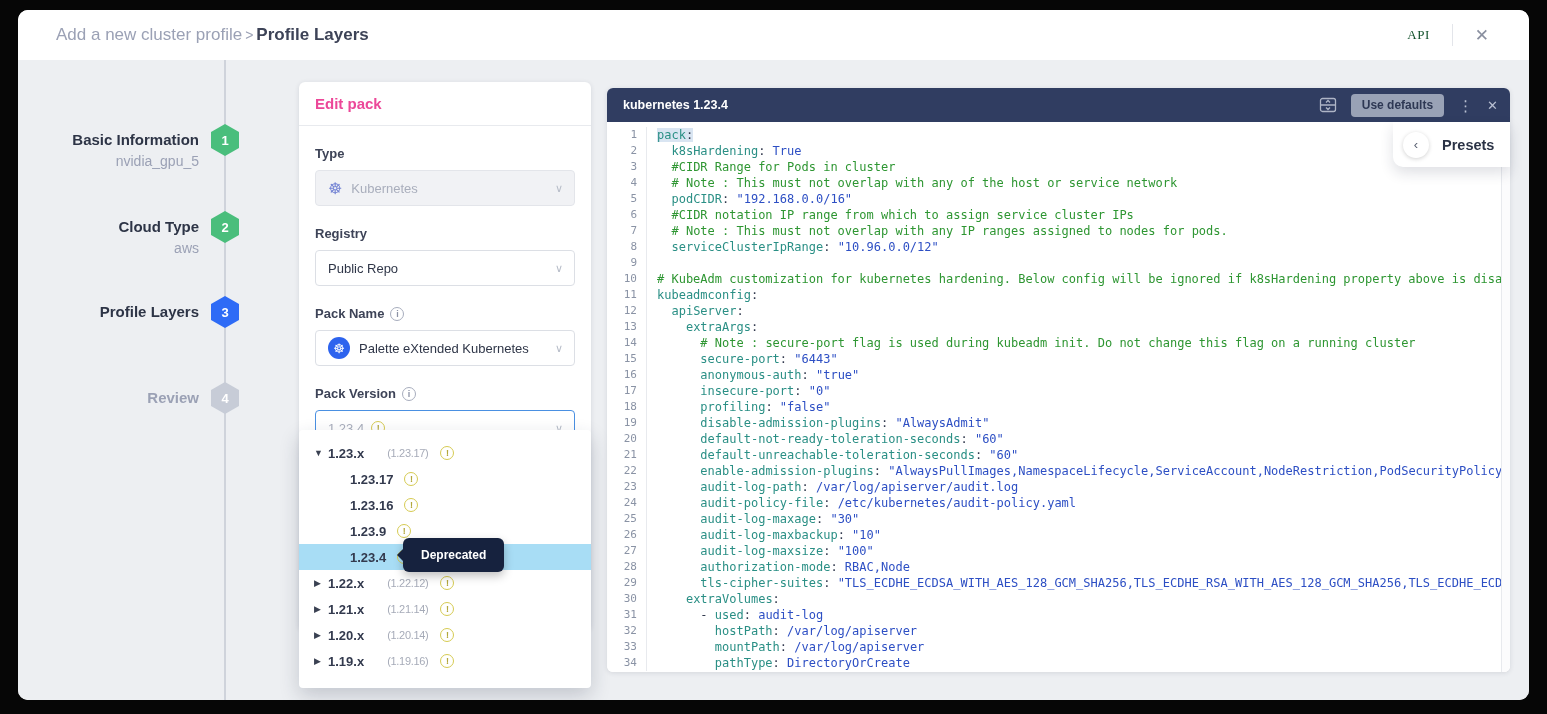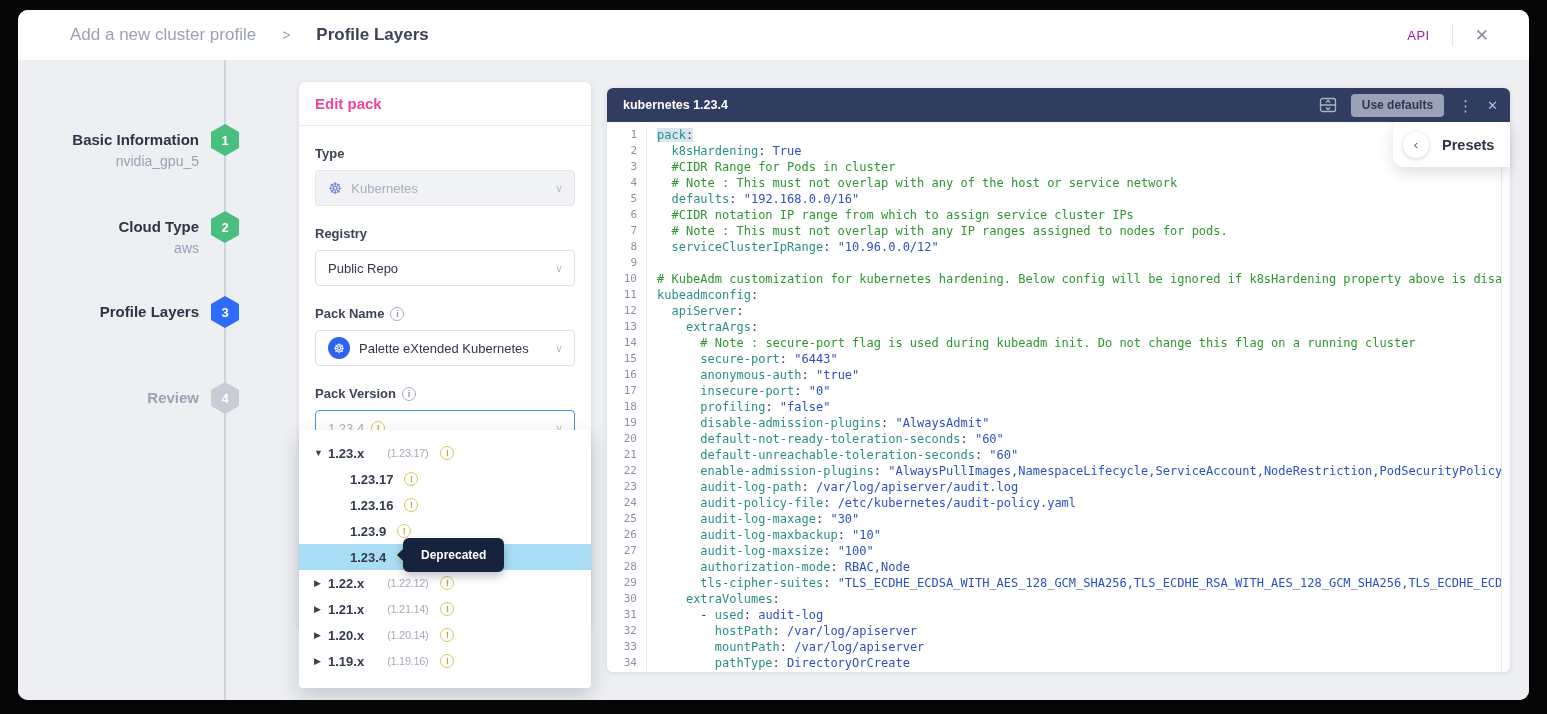--- a/index.html
+++ b/index.html
@@ -1,26 +1,26 @@
 <!DOCTYPE html>
 <html><head>
 <meta charset="utf-8">
 <style>
   * { margin:0; padding:0; box-sizing:border-box; }
   html,body { width:1547px; height:714px; background:#060606; font-family:"Liberation Sans", sans-serif; overflow:hidden; }
   .app { position:absolute; left:18px; top:10px; width:1511px; height:690px; background:#fff; border-radius:10px; overflow:hidden; }
 
   
   .topbar { position:absolute; left:0; top:0; right:0; height:50px; background:#fff; display:flex; align-items:center; z-index:10; }
-  .breadcrumb { display:flex; align-items:center; gap:26px; padding-left:52px; font-size:17px; }
+  .breadcrumb { display:flex; align-items:center; gap:3px; padding-left:38px; font-size:17px; }
   .bc-prev { color:#9ba1b5; }
   .bc-sep { color:#9ba1b5; font-size:14px; }
   .bc-curr { color:#3d4357; font-weight:600; }
   .topbar-right { margin-left:auto; display:flex; align-items:center; gap:22px; padding-right:40px; }
-  .api-link { font-size:13px; color:#a21caf; letter-spacing:.5px; cursor:pointer; }
+  .api-link { font-size:13px; color:#14532d; letter-spacing:.5px; cursor:pointer;font-family:Liberation Serif, serif; }
   .topbar-div { width:1px; height:22px; background:#e3e5ea; }
   .close-x { font-size:17px; color:#8a90a0; cursor:pointer; }
 
   .content { position:absolute; left:0; top:50px; right:0; bottom:0; background:#edeff2; }
 
   
   .step-line { position:absolute; left:206px; top:0; bottom:0; width:2px; background:#cfd3db; }
   .step { position:absolute; left:0; width:232px; }
   .step-text { position:absolute; right:51px; width:175px; text-align:right; }
   .step-label { font-size:15px; font-weight:700; color:#2d3446; }
@@ -271,21 +271,21 @@
           <div class="cl">
             <span class="ln">3</span>
             <span class="ct"><span class="tk-p">  </span><span class="tk-c">#CIDR Range for Pods in cluster</span></span>
           </div>
           <div class="cl">
             <span class="ln">4</span>
             <span class="ct"><span class="tk-p">  </span><span class="tk-c"># Note : This must not overlap with any of the host or service network</span></span>
           </div>
           <div class="cl">
             <span class="ln">5</span>
-            <span class="ct"><span class="tk-p">  </span><span class="tk-k">defaults</span><span class="tk-p">: </span><span class="tk-s">"192.168.0.0/16"</span></span>
+            <span class="ct"><span class="tk-p">  </span><span class="tk-k">podCIDR</span><span class="tk-p">: </span><span class="tk-s">"192.168.0.0/16"</span></span>
           </div>
           <div class="cl">
             <span class="ln">6</span>
             <span class="ct"><span class="tk-p">  </span><span class="tk-c">#CIDR notation IP range from which to assign service cluster IPs</span></span>
           </div>
           <div class="cl">
             <span class="ln">7</span>
             <span class="ct"><span class="tk-p">  </span><span class="tk-c"># Note : This must not overlap with any IP ranges assigned to nodes for pods.</span></span>
           </div>
           <div class="cl">

